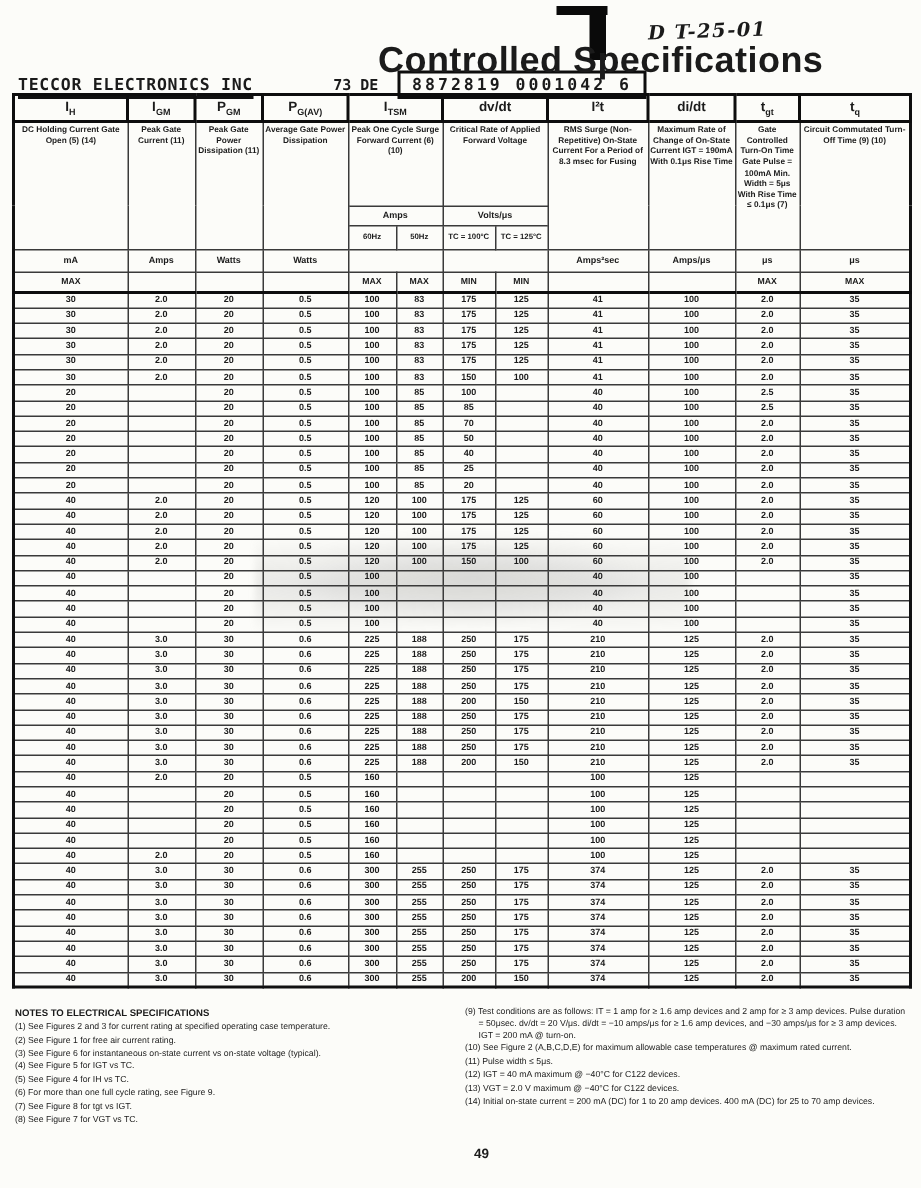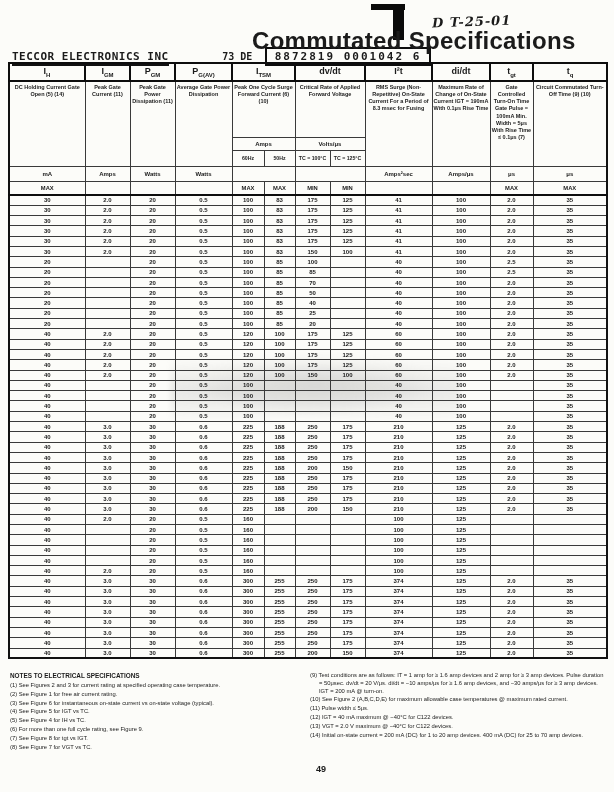--- a/index.html
+++ b/index.html
@@ -71,21 +71,21 @@
 <div class="page">
 
   <div class="masthead">
     <span class="company">TECCOR ELECTRONICS INC</span>
     <span class="doccode">73 DE</span>
     <span class="barcode-box">8872819 0001042 6</span>
     <span class="pen-mark"></span>
     <span class="handwritten">D T-25-01</span>
   </div>
 
-  <div class="title">Commutated Specifications</div>
+  <div class="title">Controlled Specifications</div>
 
   <div class="watermark"></div>
 
   <table class="spec">
     <colgroup>
       <col style="width:76px">
         <col style="width:45px">
         <col style="width:45px">
         <col style="width:57px">
       <col style="width:32px">

